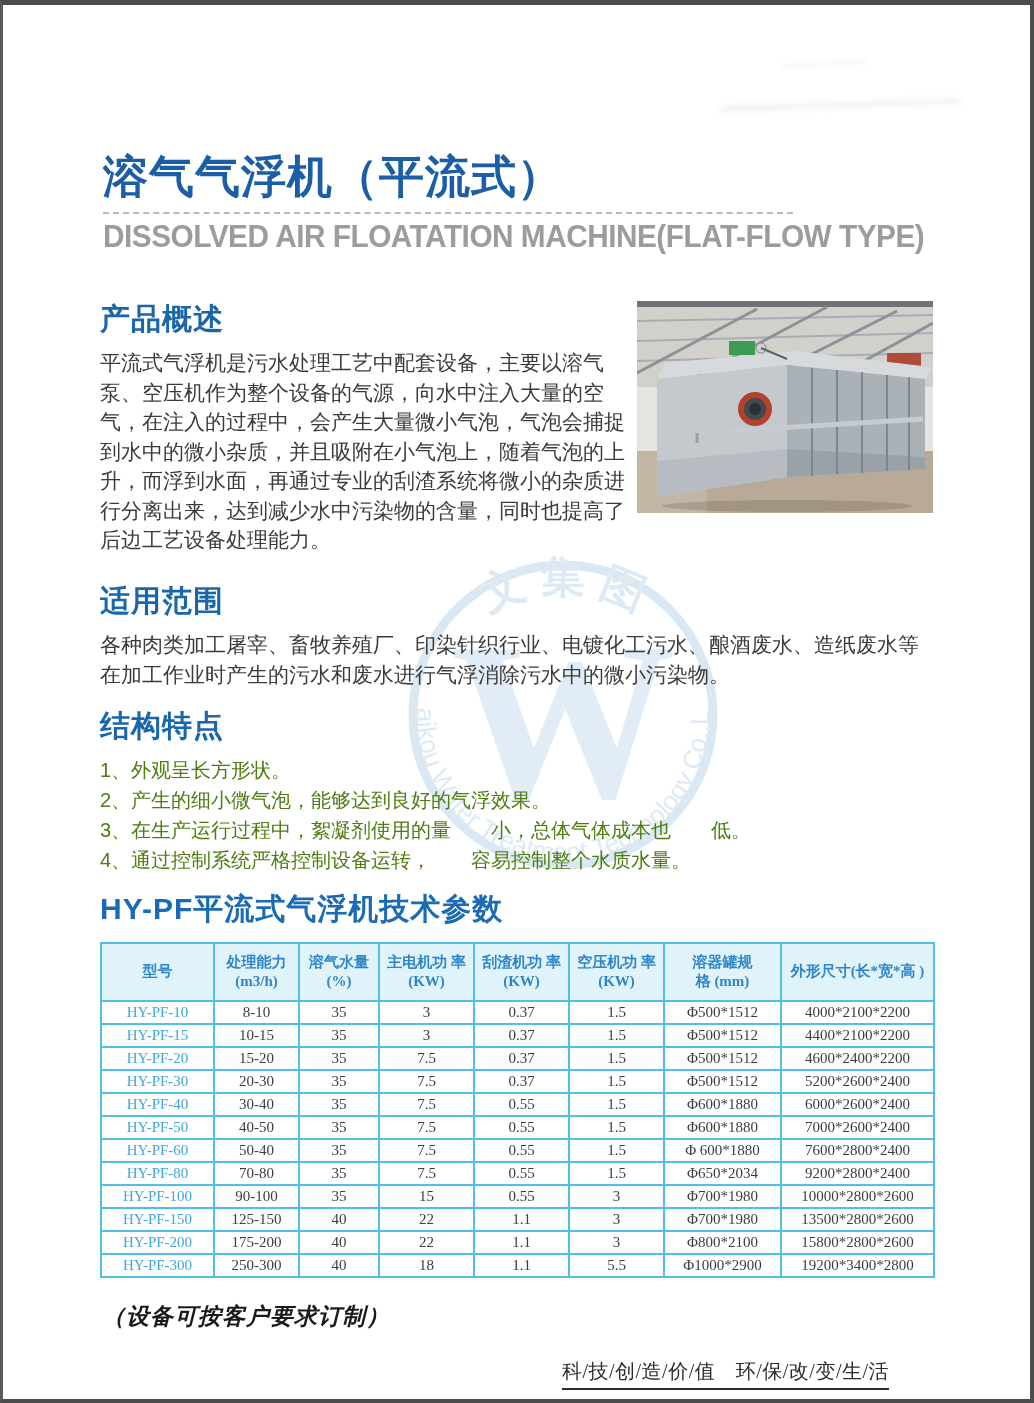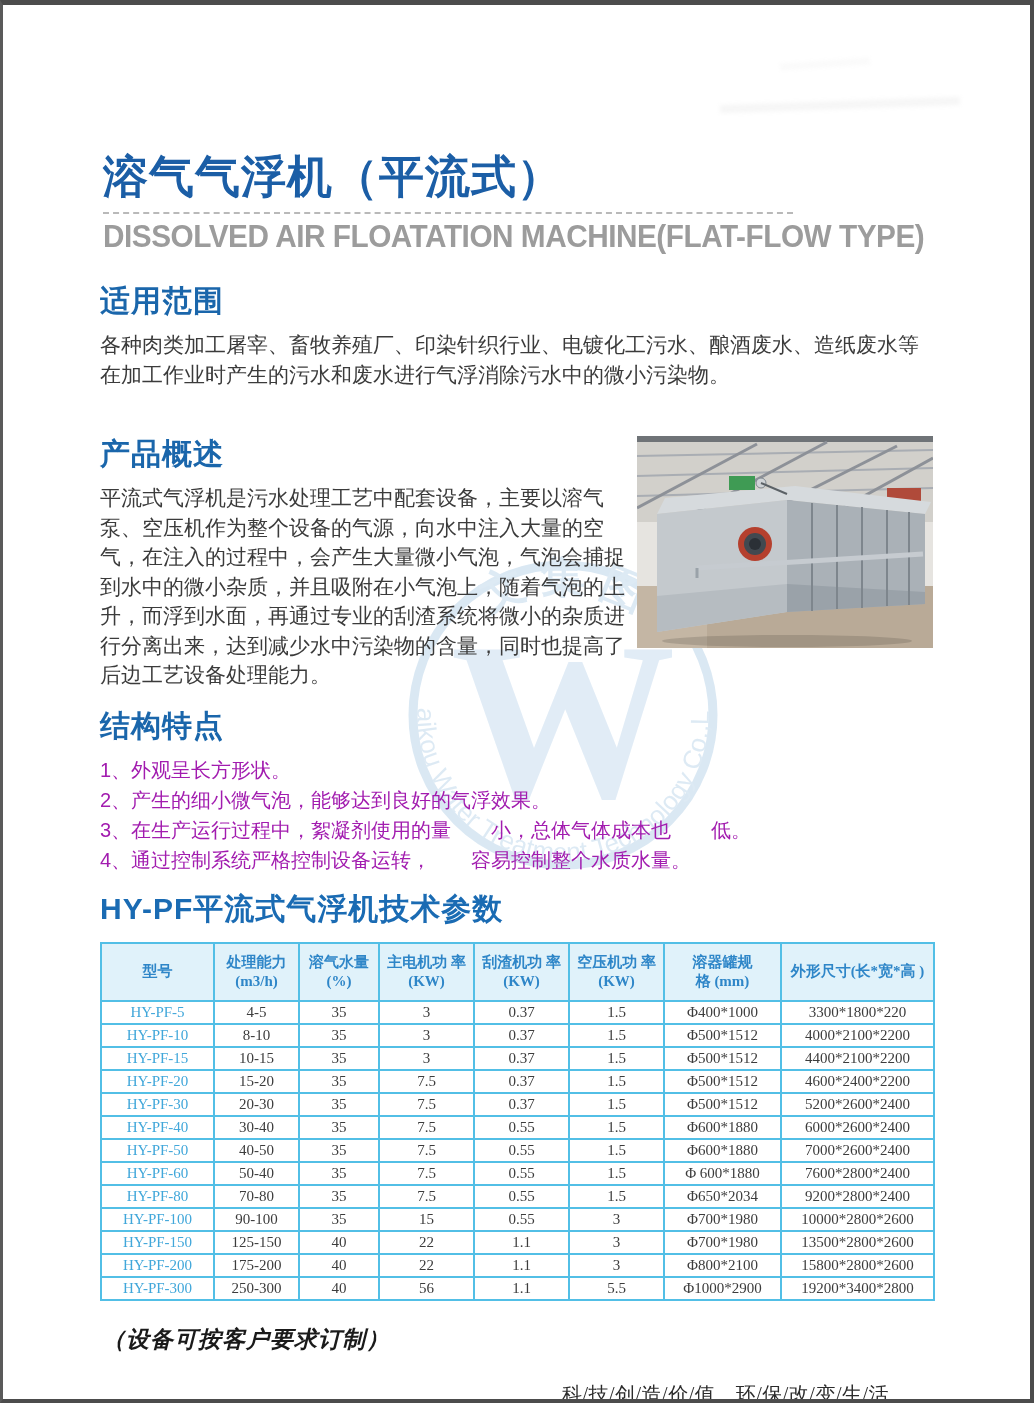--- a/index.html
+++ b/index.html
@@ -42,21 +42,21 @@
   .section{margin-top:26px;}
   .overview{margin-top:44px;display:flex;align-items:flex-start;}
   .ov-left{width:548px;}
   .ov-left p{margin:4px 0 0 0;font-size:21px;line-height:29.5px;color:#3b3b3b;}
   .photo{margin-left:12px;margin-top:2px;flex:0 0 auto;display:block;}
 
   .scope p{margin:4px 0 0 0;font-size:21px;line-height:30px;color:#3b3b3b;}
 
   .features{margin-top:16px;}
   .features ul{list-style:none;margin:2px 0 0 0;padding:0;}
-  .features li{font-size:20px;line-height:30px;color:#a21caf;}
+  .features li{font-size:20px;line-height:30px;color:#4d7c0f;}
 
   .table-title{
     margin:14px 0 0 0;
     font-size:30px;font-weight:900;color:#1a6bb3;letter-spacing:1px;
   }
   table.spec{
     margin-top:12px;border-collapse:collapse;table-layout:fixed;width:833px;
     border:2px solid #45b5e0;
     font-family:Liberation Serif, serif;
   }
@@ -100,25 +100,20 @@
     </text>
   </svg>
 
   <div class="artifact a1"></div>
   <div class="artifact a2"></div>
 
   <div class="content">
     <h1 class="title">溶气气浮机（平流式）</h1>
     <div class="dashed"></div>
     <div class="subtitle">DISSOLVED AIR FLOATATION MACHINE(FLAT-FLOW TYPE)</div>
-
-    <div class="section scope">
-      <h2 class="sec">适用范围</h2>
-      <p>各种肉类加工屠宰、畜牧养殖厂、印染针织行业、电镀化工污水、酿酒废水、造纸废水等在加工作业时产生的污水和废水进行气浮消除污水中的微小污染物。</p>
-    </div>
 
     <div class="section overview">
       <div class="ov-left">
         <h2 class="sec">产品概述</h2>
         <p>平流式气浮机是污水处理工艺中配套设备，主要以溶气泵、空压机作为整个设备的气源，向水中注入大量的空气，在注入的过程中，会产生大量微小气泡，气泡会捕捉到水中的微小杂质，并且吸附在小气泡上，随着气泡的上升，而浮到水面，再通过专业的刮渣系统将微小的杂质进行分离出来，达到减少水中污染物的含量，同时也提高了后边工艺设备处理能力。</p>
       </div>
 
       <svg class="photo" width="296" height="212" viewBox="0 0 296 212">
         <rect x="0" y="0" width="296" height="212" fill="#e6e4e0"></rect>
         <rect x="0" y="0" width="296" height="86" fill="#d2d0cb"></rect>
@@ -158,20 +153,25 @@
 
         <line x1="60" y1="132" x2="286" y2="118" stroke="#c6cbd0" stroke-width="5"></line>
         <line x1="60" y1="132" x2="60" y2="142" stroke="#9aa2a9" stroke-width="3"></line>
 
         <rect x="92" y="40" width="26" height="14" fill="#3f9b54"></rect>
         <circle cx="124" cy="47" r="5" fill="#cfd3d6" stroke="#7e868d" stroke-width="1"></circle>
         <line x1="124" y1="47" x2="150" y2="58" stroke="#5b6166" stroke-width="2"></line>
       </svg>
     </div>
 
+    <div class="section scope">
+      <h2 class="sec">适用范围</h2>
+      <p>各种肉类加工屠宰、畜牧养殖厂、印染针织行业、电镀化工污水、酿酒废水、造纸废水等在加工作业时产生的污水和废水进行气浮消除污水中的微小污染物。</p>
+    </div>
+
     <div class="section features">
       <h2 class="sec">结构特点</h2>
       <ul>
         <li>1、外观呈长方形状。</li>
         <li>2、产生的细小微气泡，能够达到良好的气浮效果。</li>
         <li>3、在生产运行过程中，絮凝剂使用的量　　小，总体气体成本也　　低。</li>
         <li>4、通过控制系统严格控制设备运转，　　容易控制整个水质水量。</li>
       </ul>
     </div>
 
@@ -216,30 +216,20 @@
               <div class="h1">溶器罐规</div>
               <div class="h2">格 (mm)</div>
             </th>
             <th>
               <div class="h1">外形尺寸(长*宽*高 )</div>
             </th>
           </tr>
       </thead>
       <tbody>
           <tr>
-            <td class="model">HY-PF-5</td>
-            <td>4-5</td>
-            <td>35</td>
-            <td>3</td>
-            <td>0.37</td>
-            <td>1.5</td>
-            <td>Φ400*1000</td>
-            <td>3300*1800*220</td>
-          </tr>
-          <tr>
             <td class="model">HY-PF-10</td>
             <td>8-10</td>
             <td>35</td>
             <td>3</td>
             <td>0.37</td>
             <td>1.5</td>
             <td>Φ500*1512</td>
             <td>4000*2100*2200</td>
           </tr>
           <tr>
@@ -339,21 +329,21 @@
             <td>22</td>
             <td>1.1</td>
             <td>3</td>
             <td>Φ800*2100</td>
             <td>15800*2800*2600</td>
           </tr>
           <tr>
             <td class="model">HY-PF-300</td>
             <td>250-300</td>
             <td>40</td>
-            <td>56</td>
+            <td>18</td>
             <td>1.1</td>
             <td>5.5</td>
             <td>Φ1000*2900</td>
             <td>19200*3400*2800</td>
           </tr>
         </tbody>
     </table>
 
     <div class="note">（设备可按客户要求订制）</div>
 

